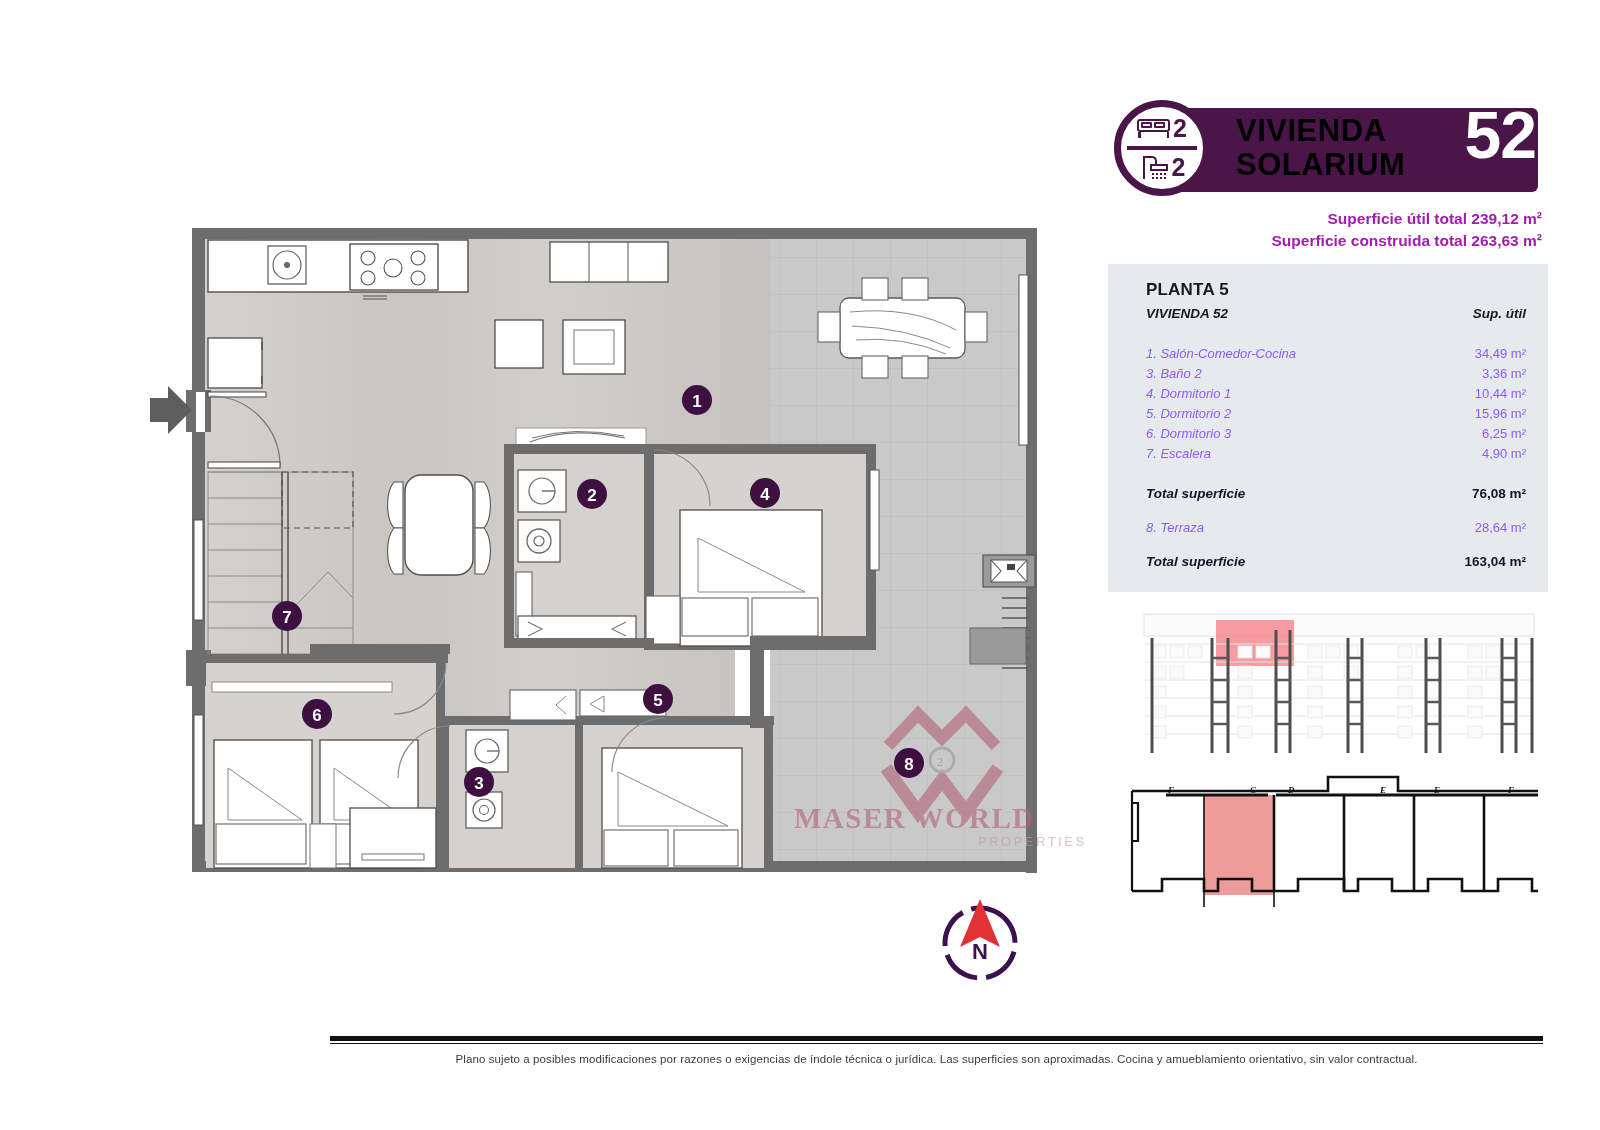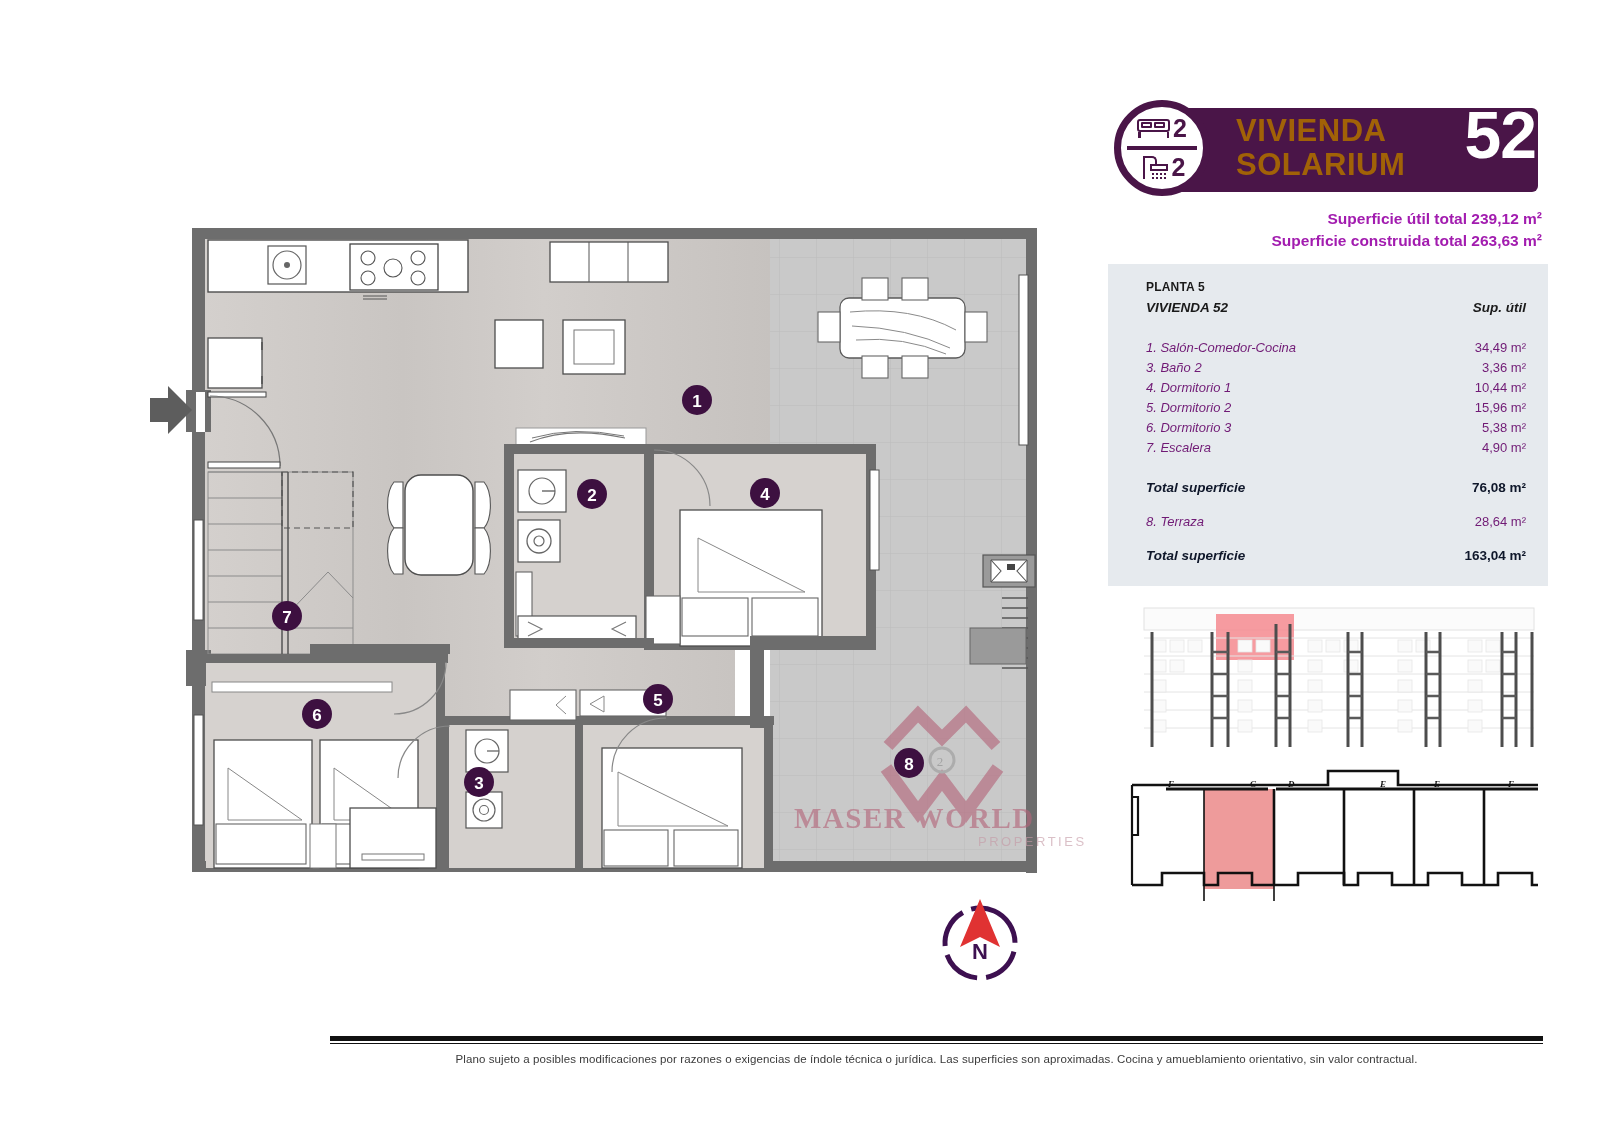--- a/index.html
+++ b/index.html
@@ -26,34 +26,34 @@
   .bedico .legL{position:absolute;left:1px;top:13px;width:2.5px;height:6px;background:#4a1548;}
   .bedico .legR{position:absolute;right:1px;top:13px;width:2.5px;height:6px;background:#4a1548;}
   .shico{width:30px;height:24px;position:relative;}
   .shico .hook{position:absolute;left:4px;top:0px;width:14px;height:9px;border:2.5px solid #4a1548;border-bottom:none;border-left:none;box-sizing:border-box;border-top-right-radius:5px;}
   .shico .stem{position:absolute;left:4px;top:0px;width:2.5px;height:23px;background:#4a1548;}
   .shico .head{position:absolute;left:11px;top:8px;width:18px;height:7px;border:2.5px solid #4a1548;box-sizing:border-box;}
   .shico .drops{position:absolute;left:12px;top:16px;width:16px;height:8px;
       background-image:radial-gradient(#4a1548 40%, transparent 41%);
       background-size:4px 4px;}
 
-  #title-texts{position:absolute;left:128px;top:14px;color:#a16207;}
+  #title-texts{position:absolute;left:128px;top:14px;color:#000000;}
   #tl1,#tl2{font-size:31px;font-weight:bold;letter-spacing:0.5px;line-height:34px;}
   #tnum{position:absolute;right:12px;top:2px;font-size:66px;font-weight:bold;color:#fff;line-height:66px;letter-spacing:-1px;}
 
   #sup-lines{margin-top:12px;text-align:right;padding-right:6px;}
   #sup-lines div{font-size:15.5px;font-weight:bold;line-height:22px;color:#a21caf;}
 
   #area-table{margin-top:12px;background:#e6eaee;padding:16px 22px 20px 38px;}
-  #planta{font-size:12px;font-weight:bold;letter-spacing:.2px;}
+  #planta{font-size:17px;font-weight:bold;letter-spacing:.2px;}
   .trow{display:flex;justify-content:space-between;font-size:13px;line-height:20px;}
   #viv-row{margin-top:4px;font-style:italic;font-weight:bold;font-size:13.5px;gap:24px;}
   .spacer12{height:14px;}
   .spacer18{height:20px;}
-  .item{color:#701a75;font-style:italic;}
+  .item{color:#8b5cf6;font-style:italic;}
   .item .v{font-style:normal;}
   .tot{font-weight:bold;font-style:italic;color:#0f172a;font-size:13.5px;}
   .tot .v{font-style:normal;}
 
   
   #elev-thumb{margin-top:16px;height:145px;position:relative;background:#fff;overflow:hidden;}
   
   #key-plan{margin-top:18px;height:140px;position:relative;background:#fff;}
 
   
@@ -397,21 +397,21 @@
       <div class="trow item">
         <span>4. Dormitorio 1</span>
         <span class="v">10,44 m²</span>
       </div>
       <div class="trow item">
         <span>5. Dormitorio 2</span>
         <span class="v">15,96 m²</span>
       </div>
       <div class="trow item">
         <span>6. Dormitorio 3</span>
-        <span class="v">5,38 m²</span>
+        <span class="v">6,25 m²</span>
       </div>
       <div class="trow item">
         <span>7. Escalera</span>
         <span class="v">4,90 m²</span>
       </div>
 
       <div class="spacer18"></div>
 
       <div class="trow tot">
         <span>Total superficie</span>

